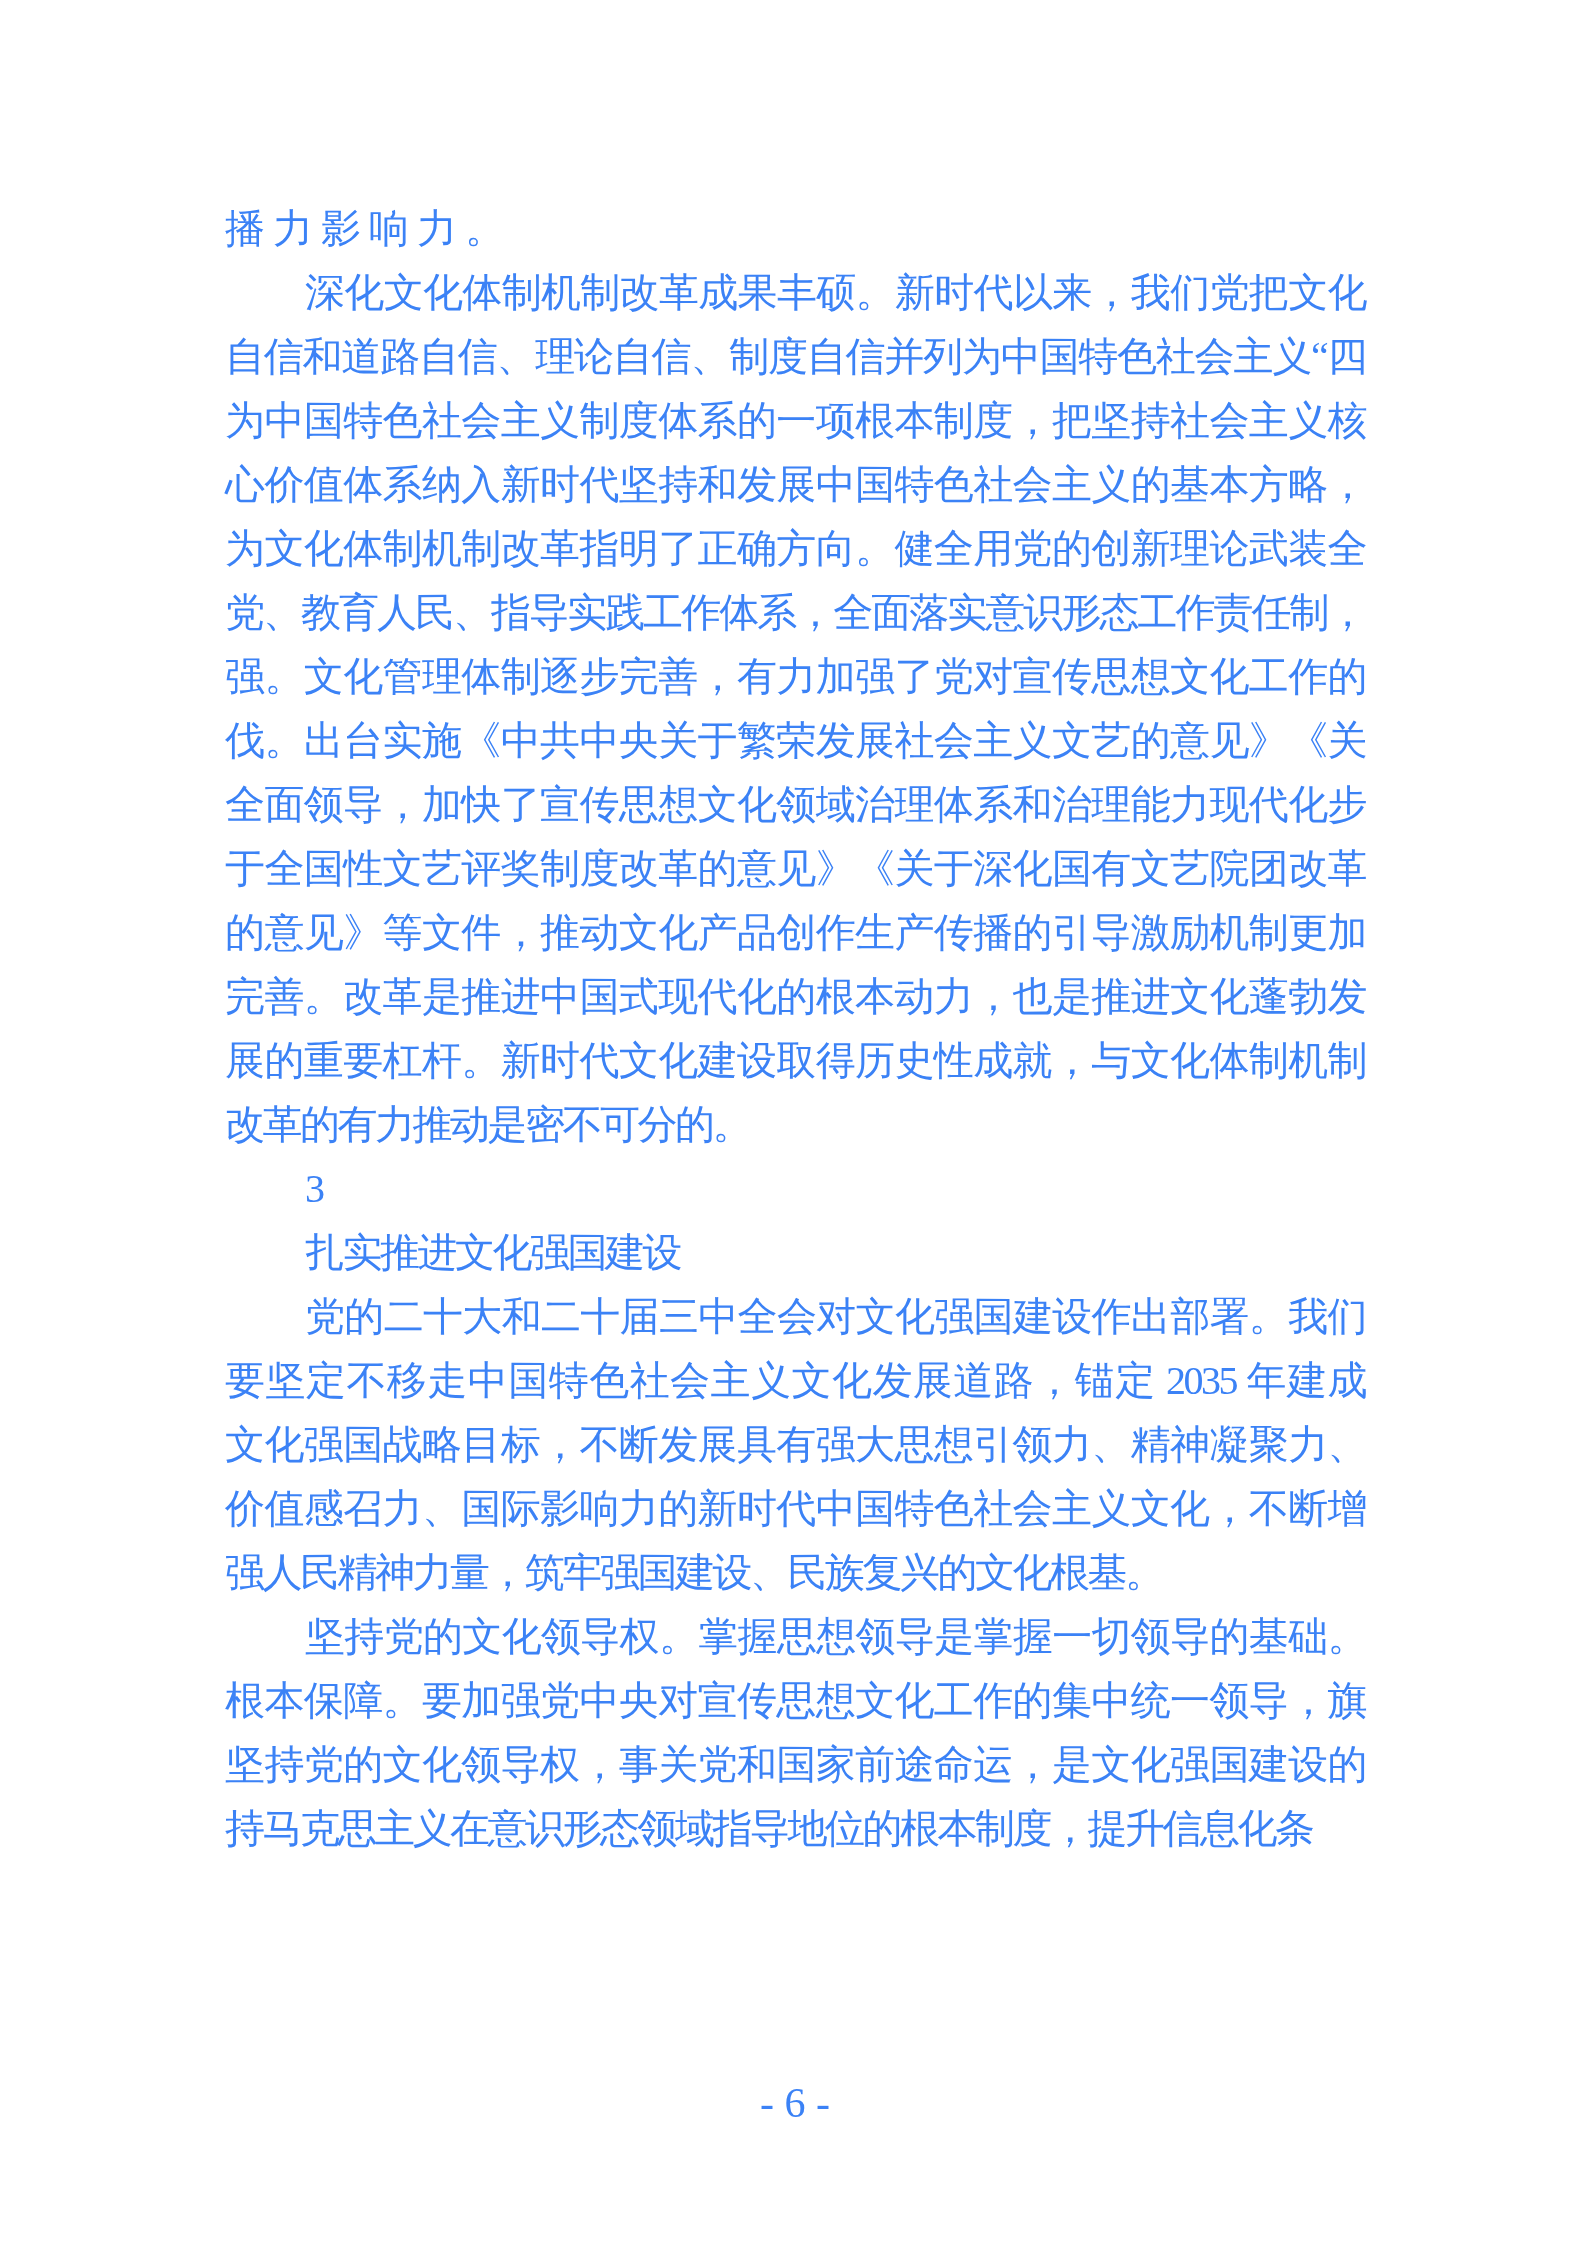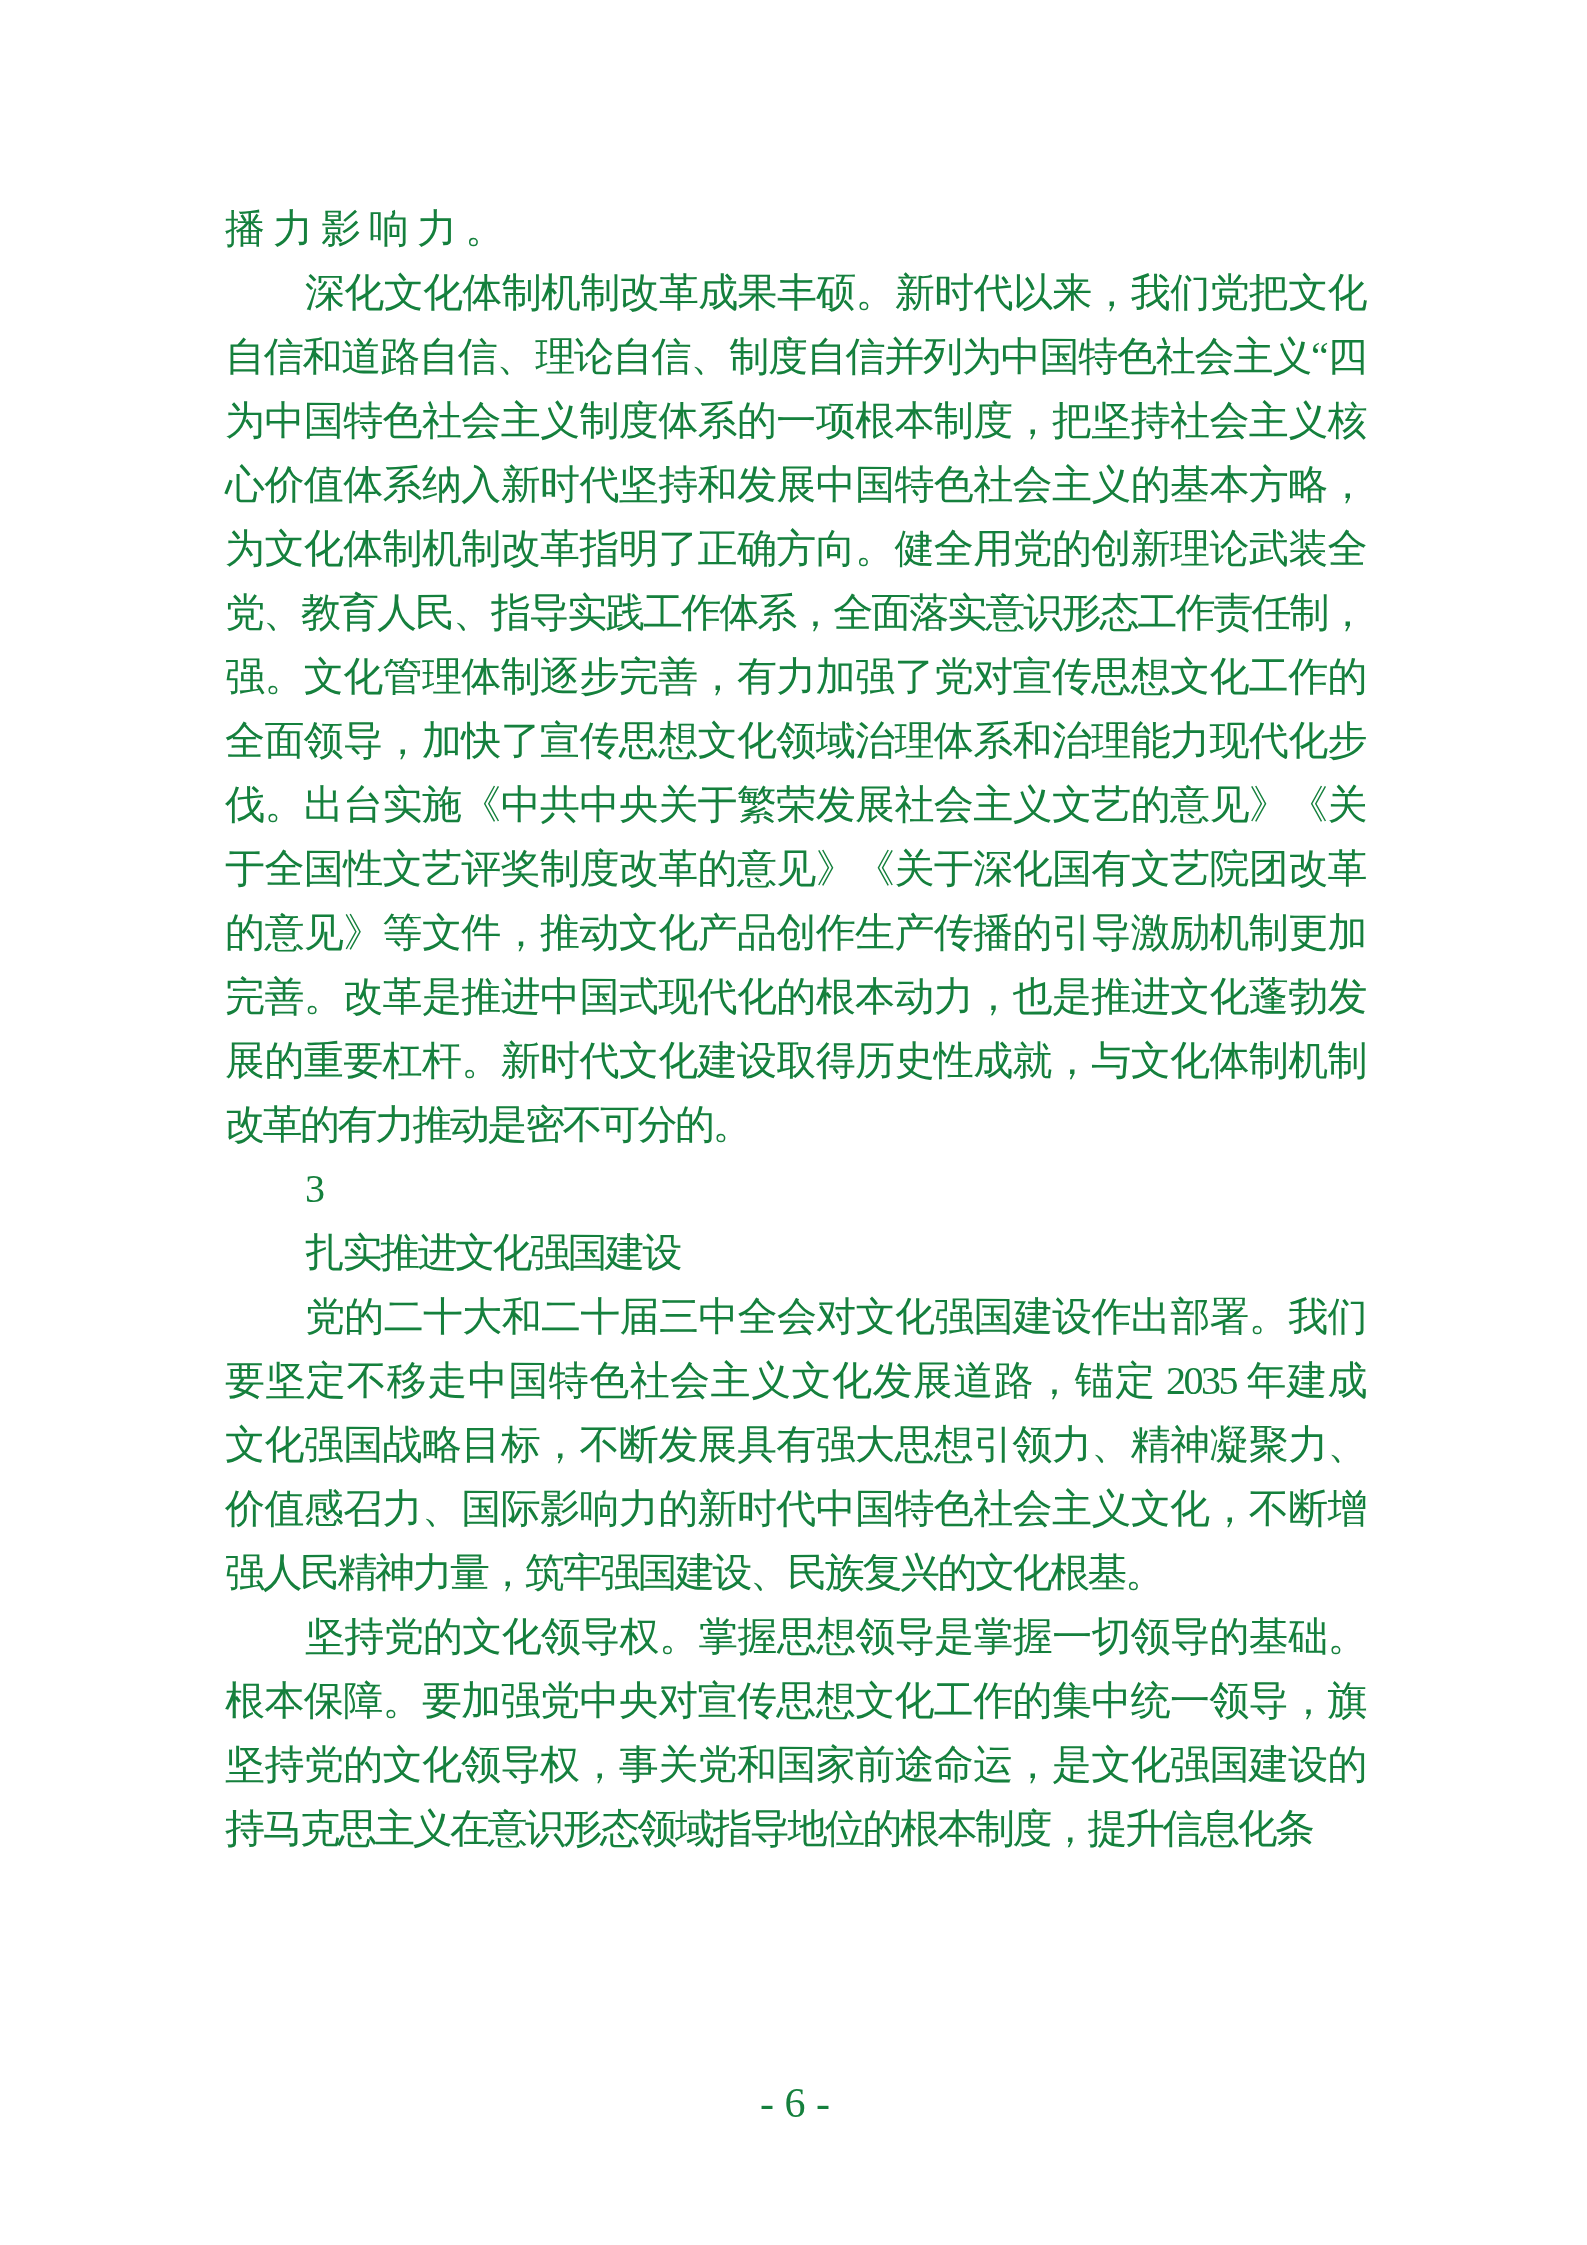--- a/index.html
+++ b/index.html
@@ -5,21 +5,21 @@
   html, body {
     margin: 0;
     padding: 0;
     background: #ffffff;
   }
   .page {
     position: relative;
     width: 1587px;
     height: 2245px;
     background: #ffffff;
-    color: #15803d;
+    color: #3b82f6;
     font-family: "Liberation Serif", "DejaVu Serif", serif;
     overflow: hidden;
   }
   .text-body {
     position: absolute;
     left: 225px;
     top: 197px;
     width: 1140px;
   }
   .paragraph {
@@ -69,22 +69,22 @@
         <div class="line para-end spread">播力影响力。</div>
       </div>
       <div class="paragraph">
         <div class="line indent">深化文化体制机制改革成果丰硕。新时代以来，我们党把文化</div>
         <div class="line">自信和道路自信、理论自信、制度自信并列为中国特色社会主义“四</div>
         <div class="line">为中国特色社会主义制度体系的一项根本制度，把坚持社会主义核</div>
         <div class="line">心价值体系纳入新时代坚持和发展中国特色社会主义的基本方略，</div>
         <div class="line">为文化体制机制改革指明了正确方向。健全用党的创新理论武装全</div>
         <div class="line">党、教育人民、指导实践工作体系，全面落实意识形态工作责任制，</div>
         <div class="line">强。文化管理体制逐步完善，有力加强了党对宣传思想文化工作的</div>
+        <div class="line">伐。出台实施《中共中央关于繁荣发展社会主义文艺的意见》《关</div>
         <div class="line">全面领导，加快了宣传思想文化领域治理体系和治理能力现代化步</div>
-        <div class="line">伐。出台实施《中共中央关于繁荣发展社会主义文艺的意见》《关</div>
         <div class="line">于全国性文艺评奖制度改革的意见》《关于深化国有文艺院团改革</div>
         <div class="line">的意见》等文件，推动文化产品创作生产传播的引导激励机制更加</div>
         <div class="line">完善。改革是推进中国式现代化的根本动力，也是推进文化蓬勃发</div>
         <div class="line">展的重要杠杆。新时代文化建设取得历史性成就，与文化体制机制</div>
         <div class="line para-end">改革的有力推动是密不可分的。</div>
       </div>
       <div class="paragraph">
         <div class="line indent para-end">3</div>
       </div>
       <div class="paragraph">

